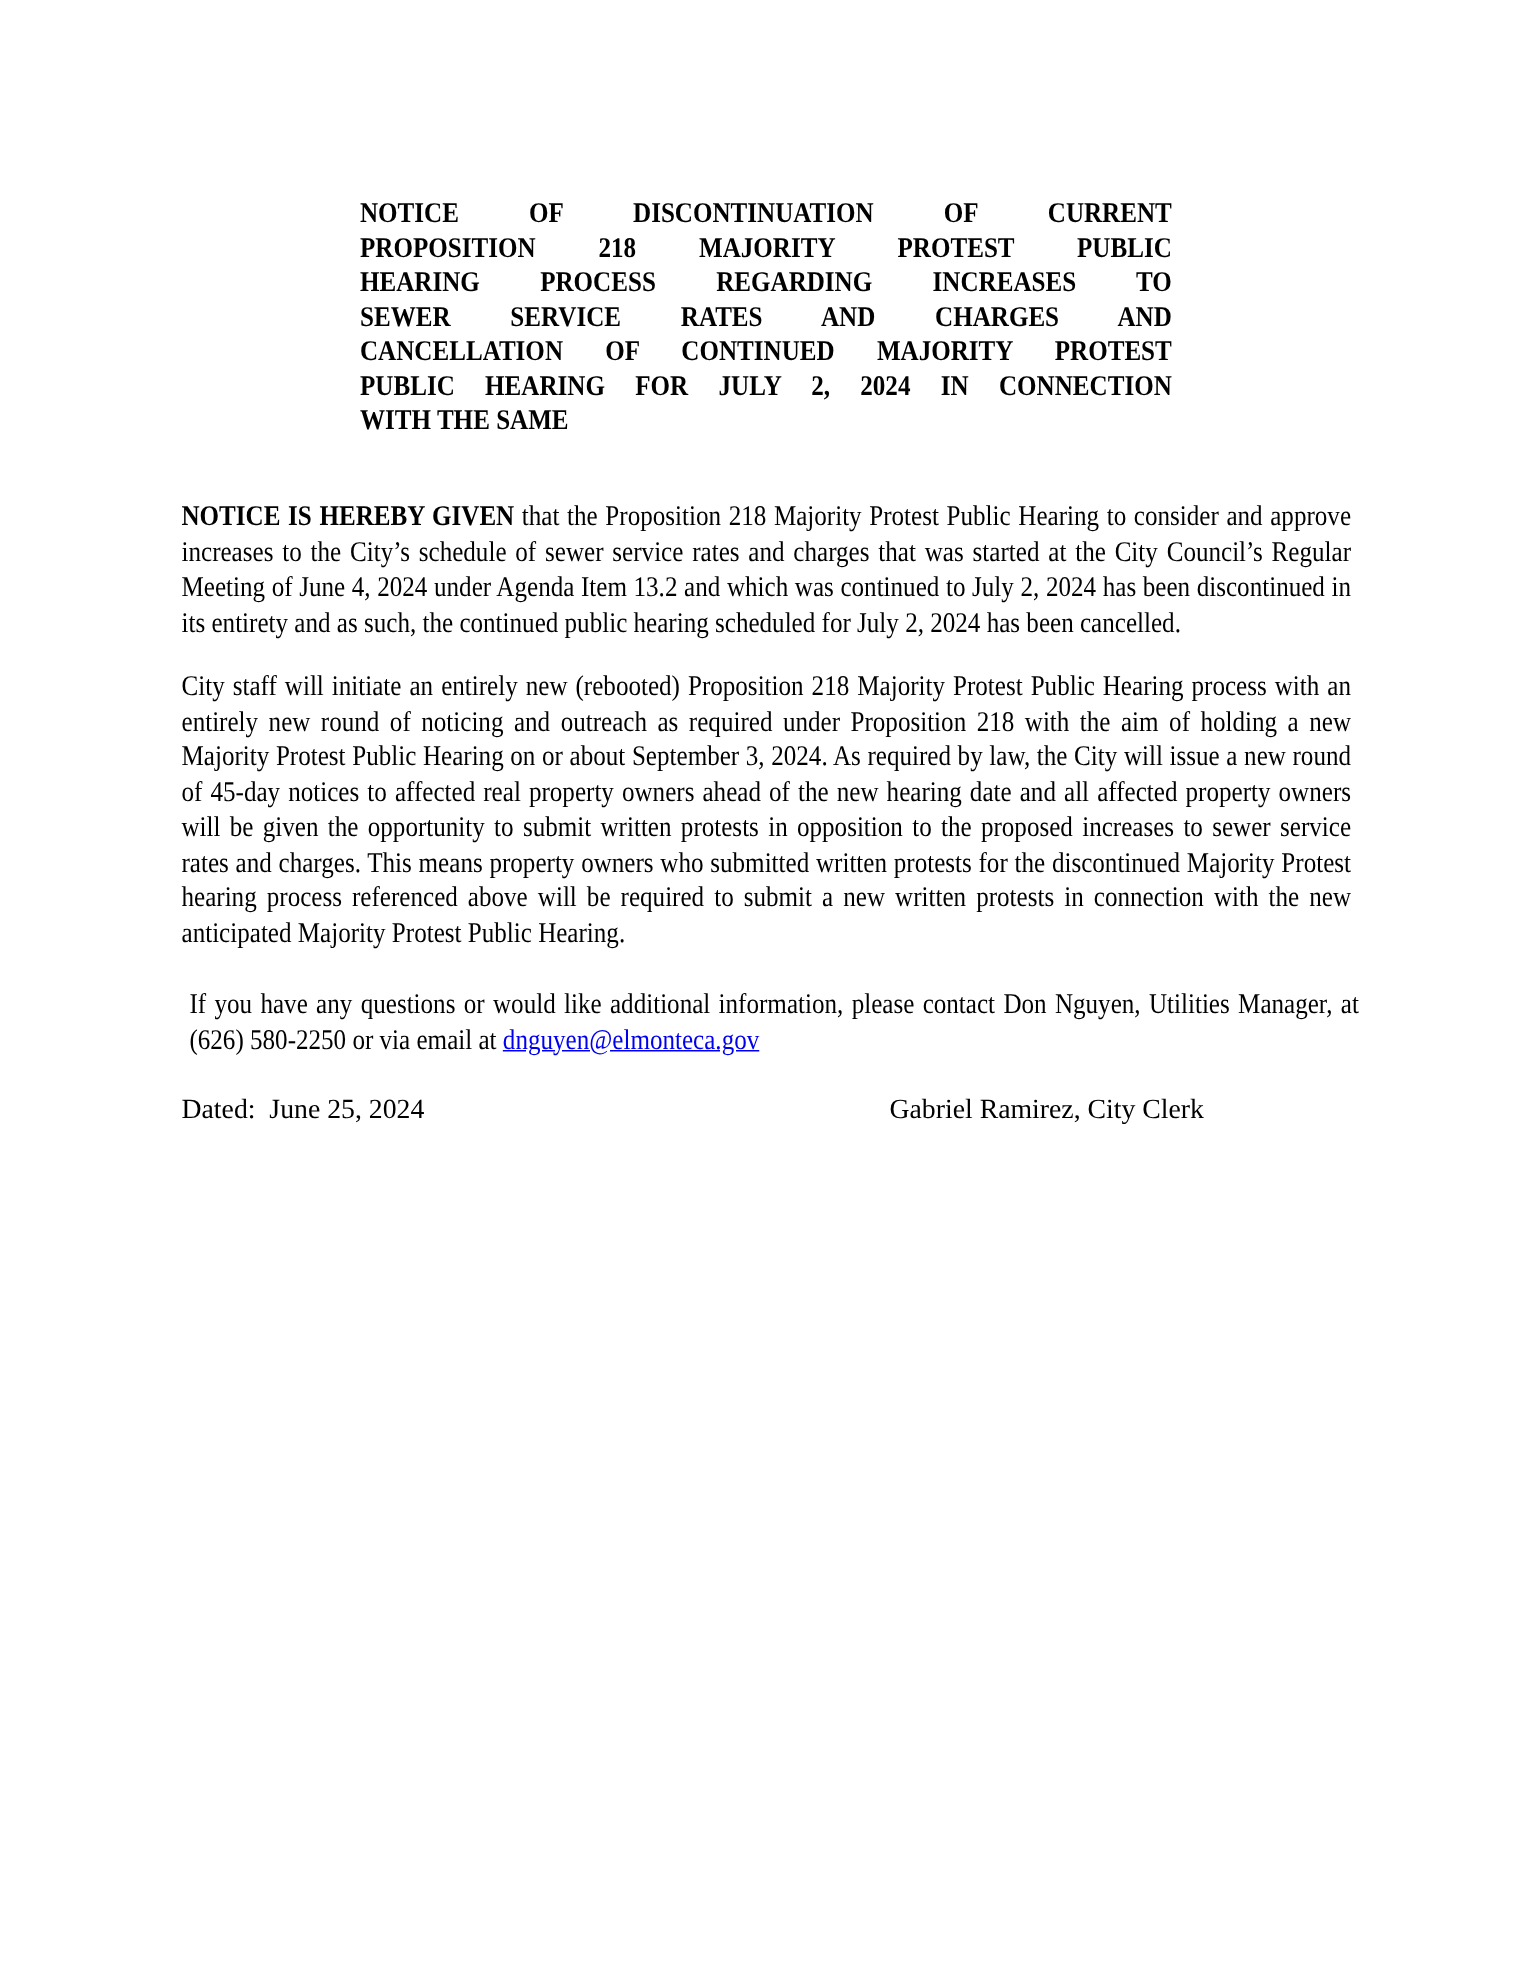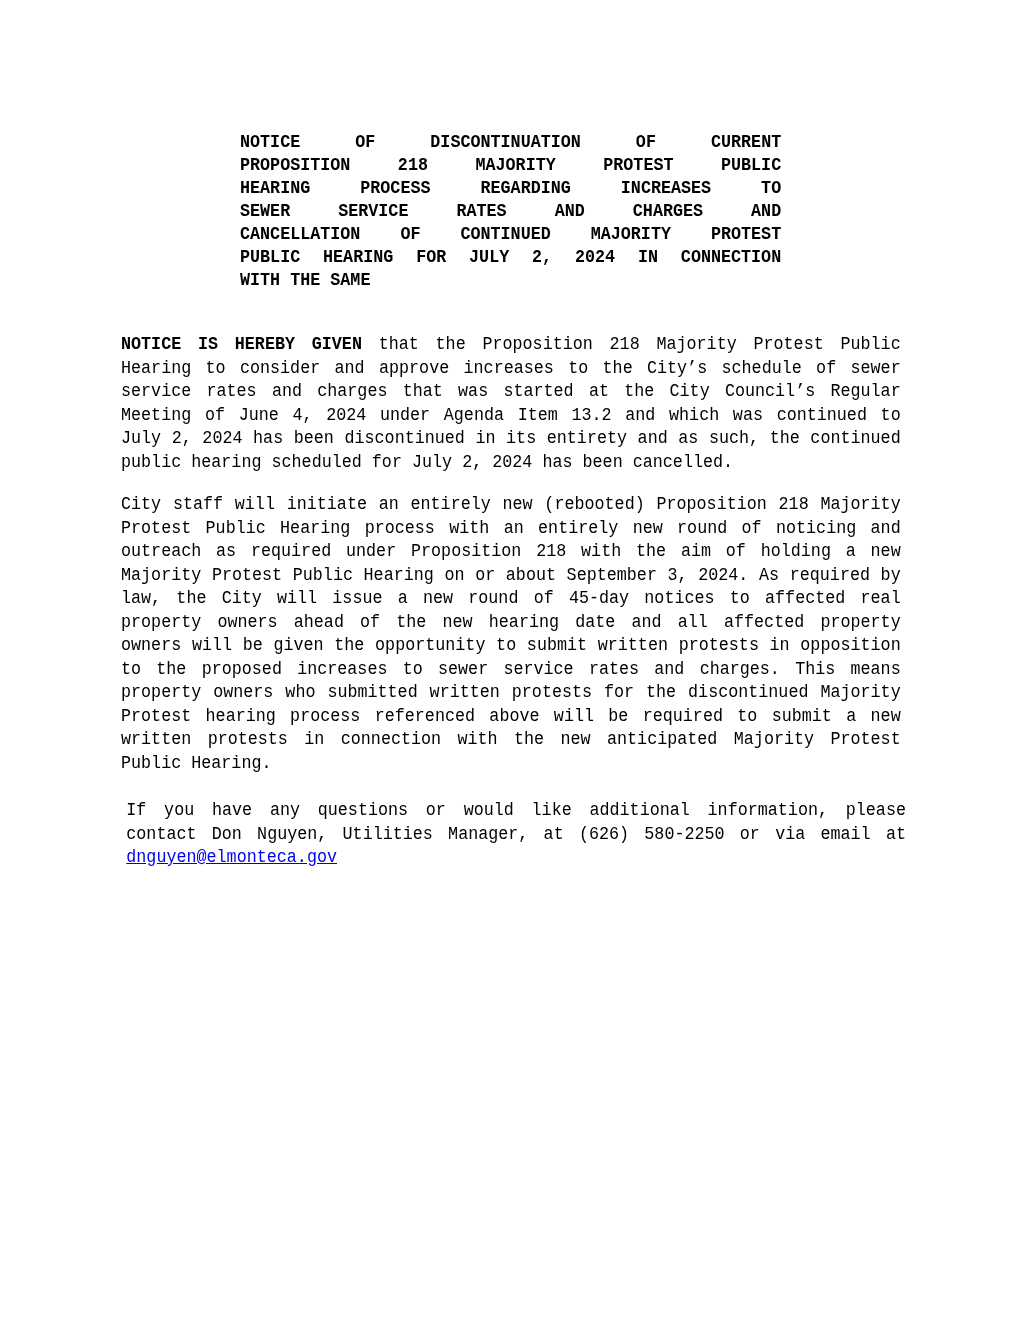--- a/index.html
+++ b/index.html
@@ -6,21 +6,21 @@
     margin: 0;
     padding: 0;
     background: #ffffff;
   }
   .page {
     position: relative;
     width: 1020px;
     height: 1320px;
     background: #ffffff;
     color: #000000;
-    font-family: Liberation Mono, monospace;
+    font-family: Liberation Serif, serif;
     overflow: hidden;
   }
   .content {
     position: absolute;
     left: 121px;
     top: 131px;
     width: 780px;
   }
   
   .condensed {
@@ -96,15 +96,19 @@
     <div class="para para-1 condensed">
       <span class="lead-bold">NOTICE IS HEREBY GIVEN</span><span> that the Proposition 218 Majority Protest Public Hearing to consider and approve increases to the City’s schedule of sewer service rates and charges that was started at the City Council’s Regular Meeting of June 4, 2024 under Agenda Item 13.2  and which was continued to July 2, 2024 has been discontinued in its entirety and as such, the continued public hearing scheduled for July 2, 2024 has been cancelled.</span>
     </div>
 
     <div class="para para-2 condensed">City staff will initiate an entirely new (rebooted) Proposition 218 Majority Protest Public Hearing process with an entirely new round of noticing and outreach as required under Proposition 218 with the aim of holding a new Majority Protest Public Hearing on or about September 3, 2024.   As required by law, the City will issue a new round of 45-day notices to affected real property owners ahead of the new hearing date and all affected property owners will be given the opportunity to submit written protests in opposition to the proposed increases to sewer service rates and charges. This means property owners who submitted written protests for the discontinued Majority Protest hearing process referenced above will be required to submit a new written protests in connection with the new anticipated Majority Protest Public Hearing.</div>
 
     <div class="para para-3 condensed">
       <span>If you have any questions or would like additional information, please contact Don Nguyen, Utilities Manager, at (626) 580-2250 or via email at </span><a class="email-link">dnguyen@elmonteca.gov</a>
     </div>
 
+    <div class="dated-row">
+      <span class="dated-label">Dated:  June 25, 2024</span>
+      <span class="signature">Gabriel Ramirez, City Clerk</span>
+    </div>
 
   </div>
 </div>
 
 </body></html>

